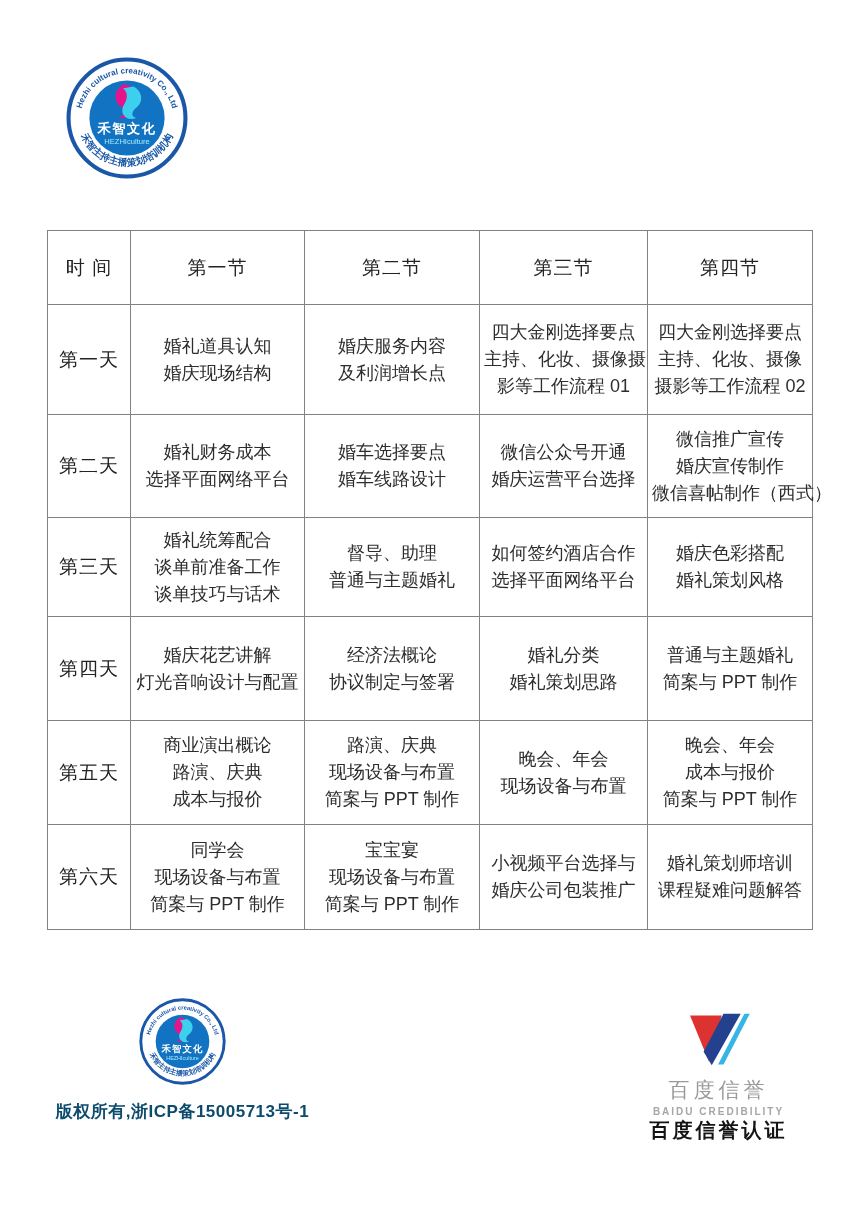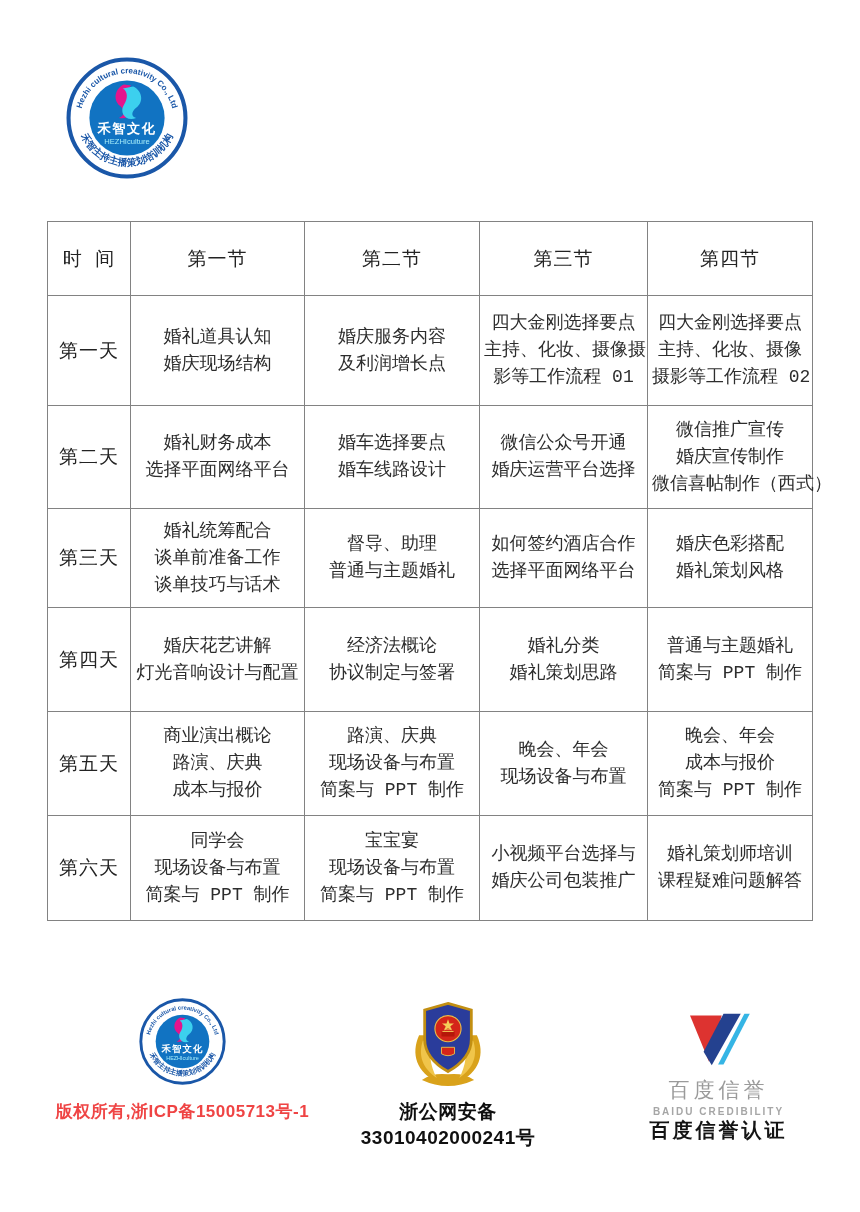--- a/index.html
+++ b/index.html
@@ -13,23 +13,23 @@
   
   .brand-logo-lg { position:absolute; left:66px; top:57px; width:122px; height:122px; }
   .page-title {
     position:absolute; left:197px; top:68px; width:620px;
     font-size:55px; font-weight:800; letter-spacing:3px; color:#050505;
     font-family:"Liberation Serif", serif; white-space:nowrap;
   }
 
   
   .schedule {
-    position:absolute; left:47px; top:221px; width:765px;
+    position:absolute; left:47px; top:230px; width:765px;
     border-collapse:collapse; table-layout:fixed;
-    font-family:Liberation Mono, monospace;
+    font-family:Liberation Sans, sans-serif;
   }
   .schedule th, .schedule td {
     border:1px solid #828282; text-align:center; vertical-align:middle;
     padding:2px 4px; background:#ffffff;
   }
   .schedule thead tr { height:74px; }
   .schedule tbody tr:nth-child(1) { height:110px; }
   .schedule tbody tr:nth-child(2) { height:103px; }
   .schedule tbody tr:nth-child(3) { height:99px;  }
   .schedule tbody tr:nth-child(4) { height:104px; }
@@ -42,21 +42,21 @@
 
   
   .footer { position:absolute; left:0; top:993px; width:860px; height:160px; }
   .footer-col { position:absolute; top:0; text-align:center;
     font-family:"Liberation Sans", sans-serif; }
   .footer-col-left   { left:55px;  width:255px; }
   .footer-col-center { left:320px; width:256px; }
   .footer-col-right  { left:591px; width:255px; }
 
   .brand-logo-sm { width:87px; height:87px; margin-top:5px; }
-  .copyright-line { margin-top:11px; font-size:17px; font-weight:700; color:#ef4444; letter-spacing:0.5px; }
+  .copyright-line { margin-top:11px; font-size:17px; font-weight:700; color:#0c4a6e; letter-spacing:0.5px; }
 
   .police-badge { width:94px; height:97px; margin-top:3px; }
   .police-line { margin-top:2px; font-size:19px; font-weight:700; color:#101010; letter-spacing:0.5px; }
 
   .baidu-v { width:82px; height:58px; margin-top:17px; }
   .baidu-cn   { margin-top:4px; font-size:21px; color:#9a9a9a; letter-spacing:4px; }
   .baidu-en   { margin-top:2px; font-size:10px; color:#a6a6a6; letter-spacing:2px;font-weight:bold; }
   .baidu-cert { font-size:20px; font-weight:700; color:#141414; letter-spacing:3px; }
 
   .hidden-defs { position:absolute; width:0; height:0; overflow:hidden; }
@@ -239,36 +239,20 @@
 
   <div class="footer">
 
     <div class="footer-col footer-col-left">
       <svg class="brand-logo-sm" viewBox="0 0 120 120">
         <use href="#hezhi-logo"></use>
       </svg>
       <div class="copyright-line">版权所有,浙ICP备15005713号-1</div>
     </div>
 
-    <div class="footer-col footer-col-center">
-      <svg class="police-badge" viewBox="0 0 100 104">
-        <path d="M22,90 Q50,103 78,90 Q66,82 50,84 Q34,82 22,90 Z" fill="#d9a21b"></path>
-        <path d="M19,42 C10,62 16,82 40,93 C30,78 27,58 31,42 Z" fill="#d9a21b"></path>
-        <path d="M81,42 C90,62 84,82 60,93 C70,78 73,58 69,42 Z" fill="#d9a21b"></path>
-        <path d="M23,48 C18,63 22,77 38,88 C31,75 29,60 32,48 Z" fill="#f0c54a"></path>
-        <path d="M77,48 C82,63 78,77 62,88 C69,75 71,60 68,48 Z" fill="#f0c54a"></path>
-        <path d="M50,8 L75,15 L75,46 C75,62 64,73 50,81 C36,73 25,62 25,46 L25,15 Z" fill="#2a3c9b" stroke="#c28f12" stroke-width="3"></path>
-        <circle cx="50" cy="35" r="14" fill="#d42519" stroke="#e8bd4a" stroke-width="1.2"></circle>
-        <polygon points="50,25 51.6,29.6 56.4,29.6 52.5,32.4 54,37 50,34.2 46,37 47.5,32.4 43.6,29.6 48.4,29.6" fill="#f5d05a"></polygon>
-        <rect x="43" y="38" width="14" height="5.5" rx="1" fill="#b51709"></rect>
-        <path d="M44,38 h12 M46,35.5 h8" stroke="#f5d05a" stroke-width="1" fill="none"></path>
-        <path d="M43,55 h14 v7 q-7,4 -14,0 Z" fill="#d42519" stroke="#e8bd4a" stroke-width="1"></path>
-      </svg>
-      <div class="police-line">浙公网安备 33010402000241号</div>
-    </div>
 
     <div class="footer-col footer-col-right">
       <svg class="baidu-v" viewBox="0 0 84 64">
         <polygon points="10,6 45,6 31,57" fill="#dd3330"></polygon>
         <polygon points="47,4 66,4 34,61 25,46" fill="#24418f"></polygon>
         <polygon points="70,4 76,4 47,60 41,60" fill="#35b5e5"></polygon>
       </svg>
       <div class="baidu-cn">百度信誉</div>
       <div class="baidu-en">BAIDU CREDIBILITY</div>
       <div class="baidu-cert">百度信誉认证</div>

